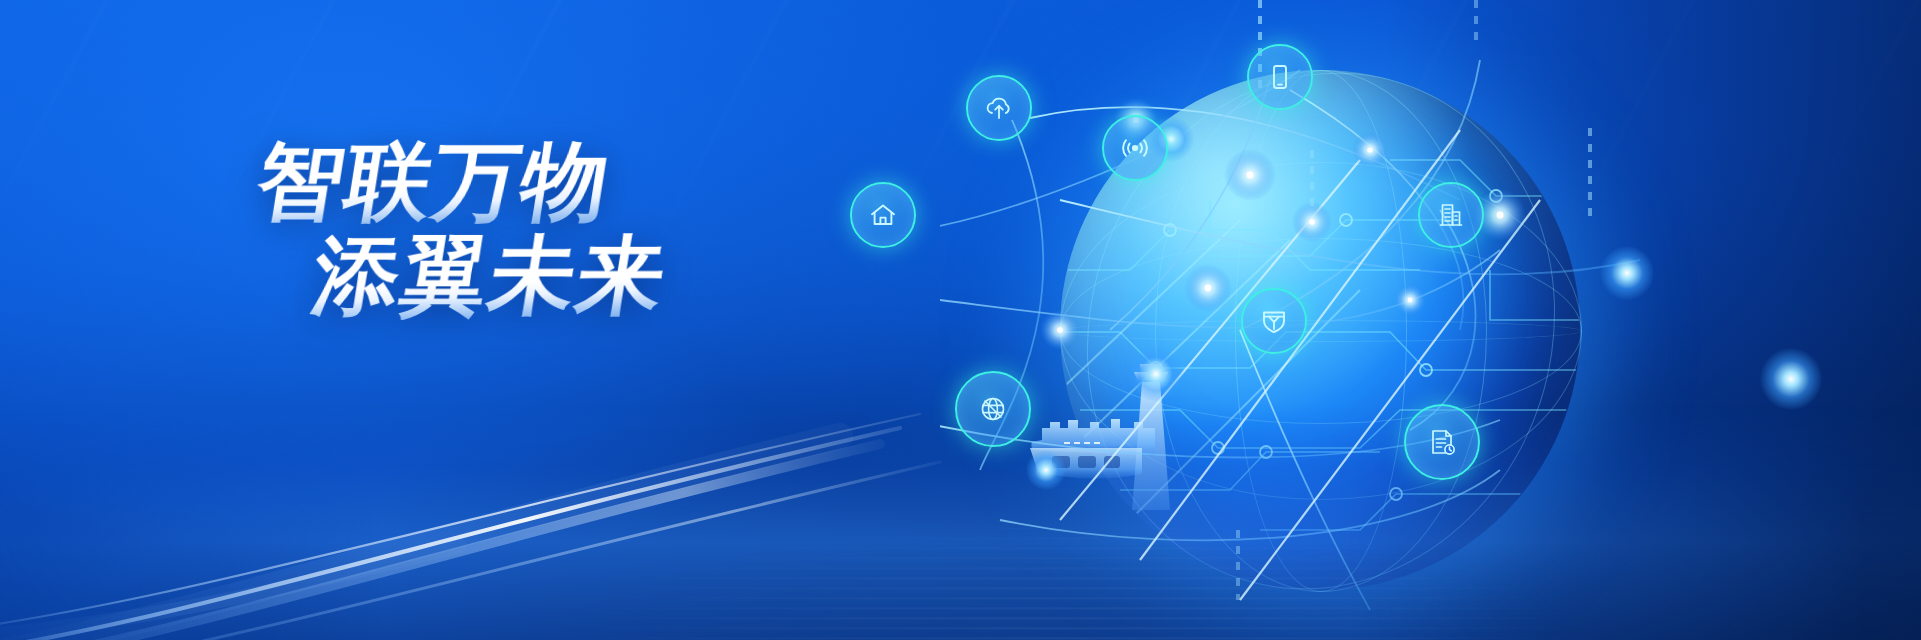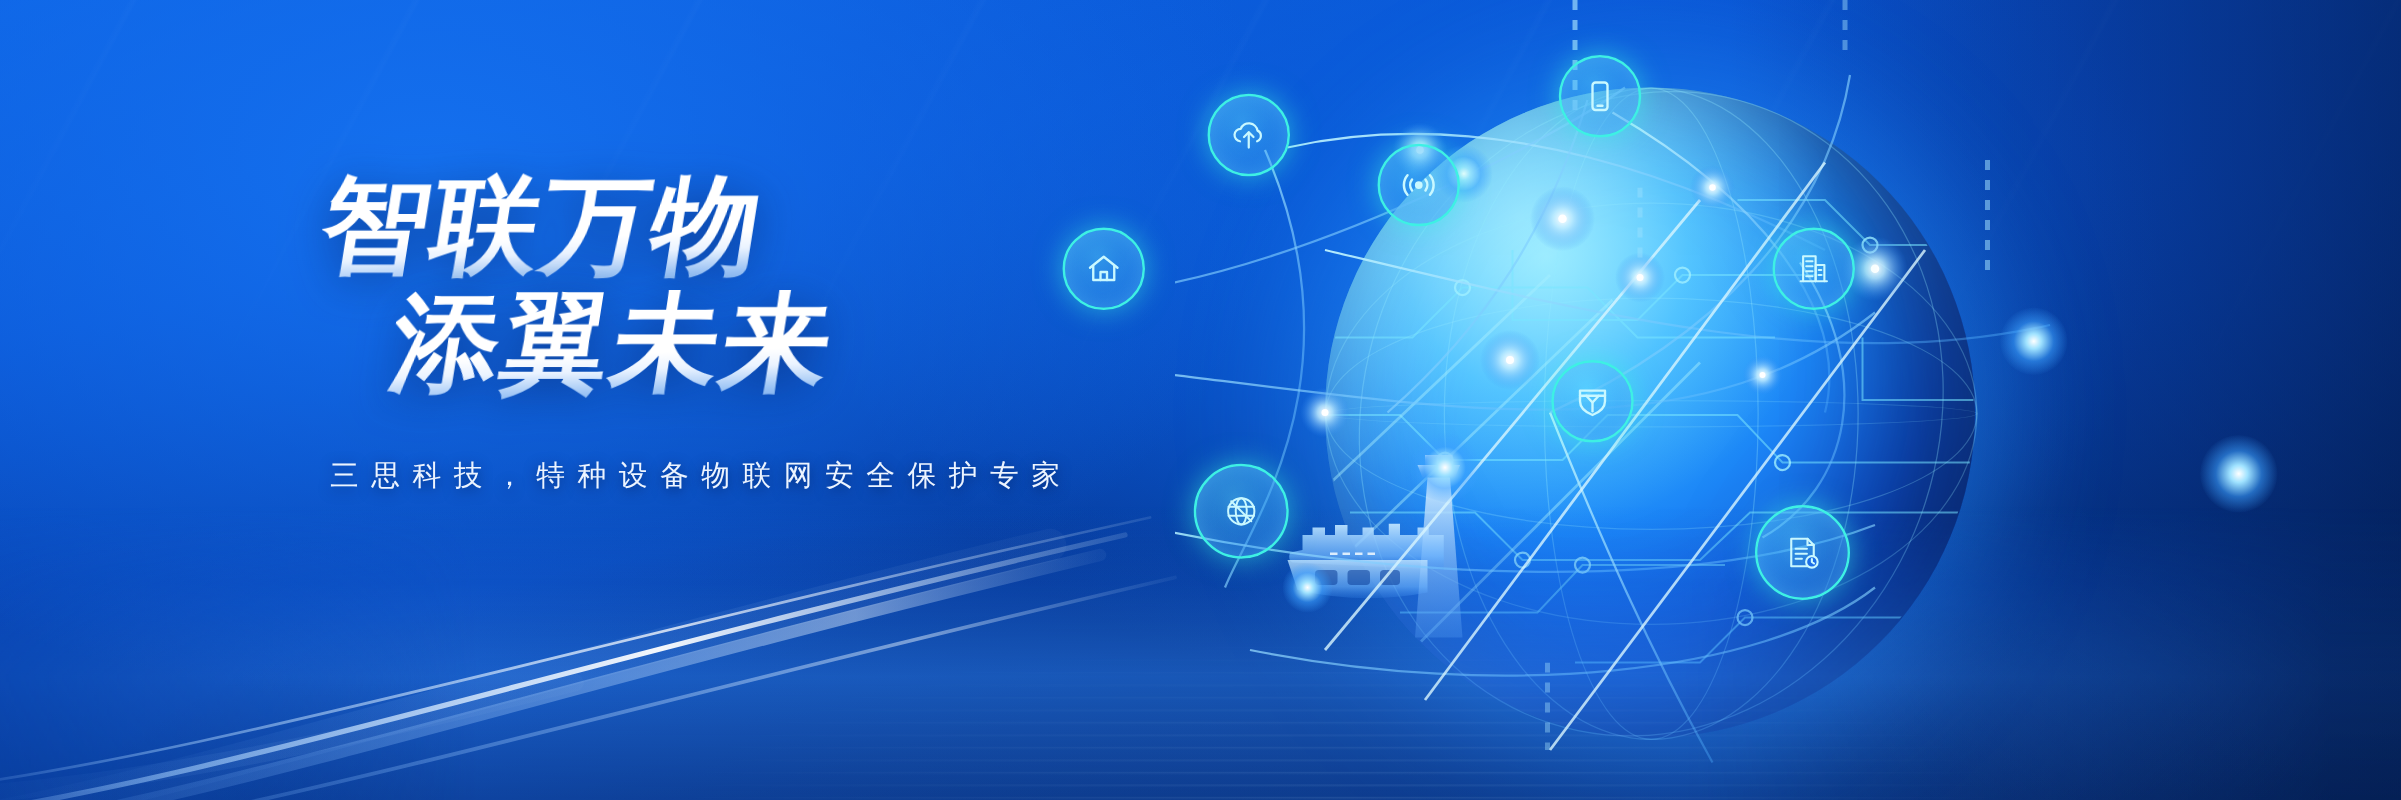--- a/index.html
+++ b/index.html
@@ -424,16 +424,15 @@
       <path d="M-40 352 C 210 330, 500 238, 1000 122" stroke="url(#trail2)" stroke-width="3" opacity=".6"></path>
       <path d="M-40 300 C 120 296, 300 262, 520 206" stroke="url(#trail3)" stroke-width="14" opacity=".22"></path>
     </g>
   </svg>
 
   <div class="layer vignette"></div>
 
   <div id="copy">
     <div class="hl-line l1">智联万物</div>
     <div class="hl-line l2">添翼未来</div>
-    <div id="subtitle">三思科技，特种设备物联网安全保护专家</div>
   </div>
 
 </div>
 
 </body></html>

